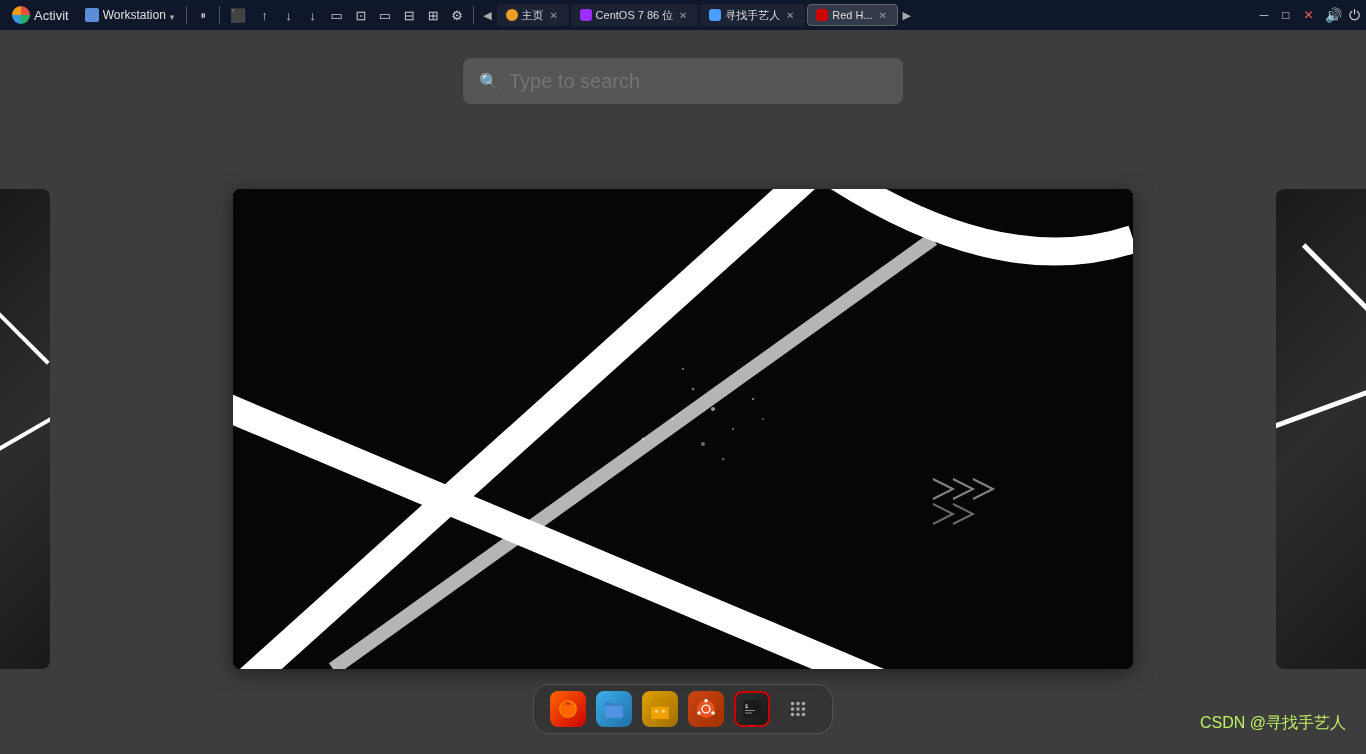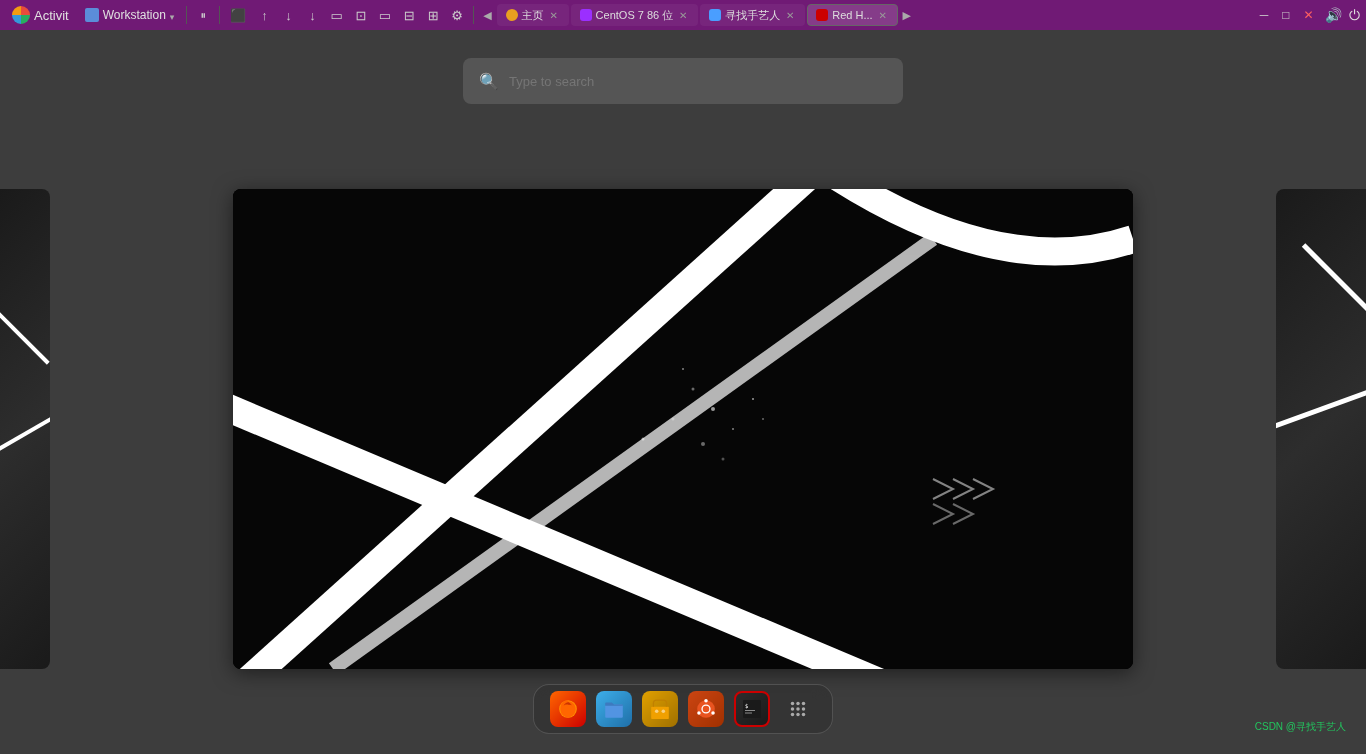--- a/index.html
+++ b/index.html
@@ -9,21 +9,21 @@
       background: #3a3a3a;
       font-family: 'Segoe UI', Arial, sans-serif;
       overflow: hidden;
       position: relative;
     }
 
     
     .top-bar {
       width: 100%;
       height: 30px;
-      background: #701a75;
+      background: #0f172a;
       display: flex;
       align-items: center;
       padding: 0 6px;
       gap: 4px;
       position: relative;
       z-index: 10;
     }
 
     .activities-btn {
       display: flex;
@@ -194,21 +194,21 @@
     .search-icon-svg {
       color: #aaa;
       font-size: 16px;
       flex-shrink: 0;
     }
     .search-input {
       background: transparent;
       border: none;
       outline: none;
       color: #bbb;
-      font-size: 13px;
+      font-size: 20px;
       width: 100%;
       cursor: text;
     }
 
     
     .thumbnails-area {
       width: 100%;
       flex: 1;
       display: flex;
       align-items: center;
@@ -353,22 +353,22 @@
     .dock-item-grid {
       background: transparent;
       color: #ccc;
     }
 
     
     .watermark {
       position: absolute;
       bottom: 20px;
       right: 20px;
-      color: #22c55e;
-      font-size: 10px;
+      color: #bef264;
+      font-size: 16px;
     }
   </style>
 </head>
 <body>
 
 <div class="top-bar">
 
   <div class="activities-btn">
     <div class="activities-logo"></div>
     <span>Activit</span>

